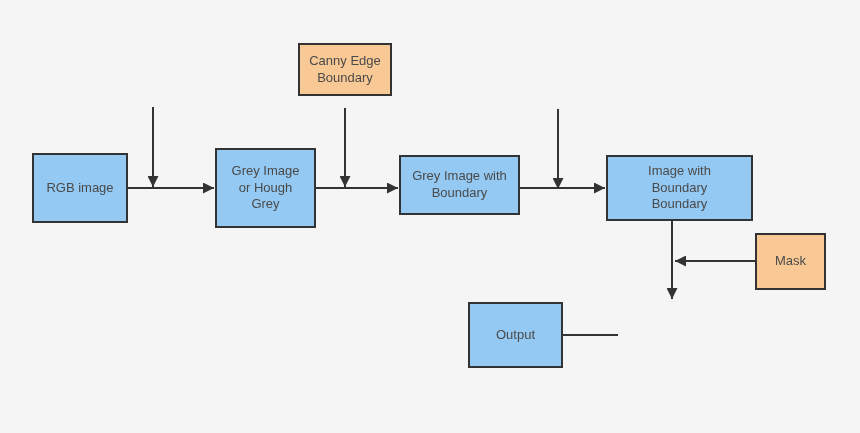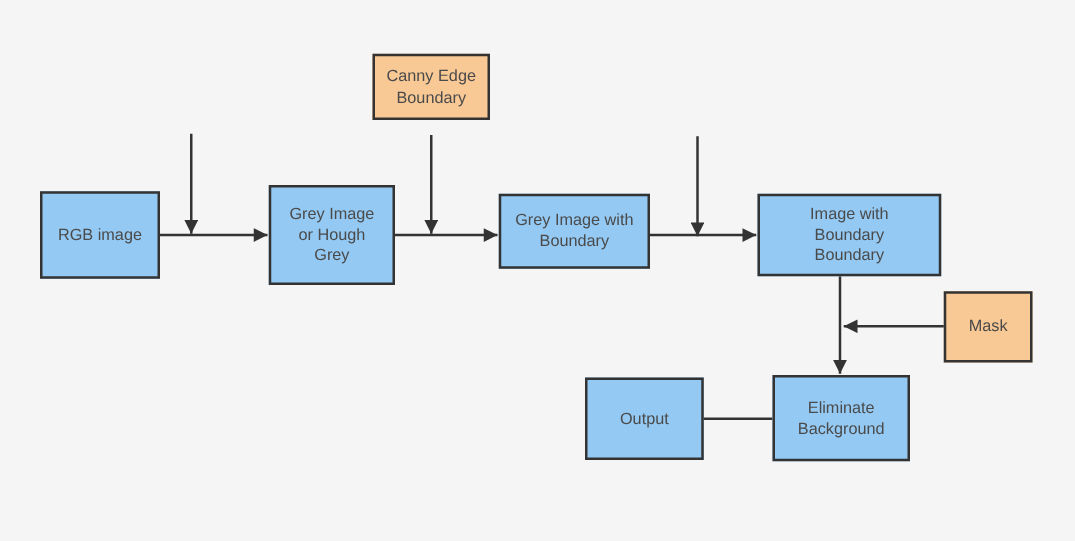--- a/index.html
+++ b/index.html
@@ -103,20 +103,14 @@
       <span>Boundary</span>
     </div>
   </div>
 
   <div class="node stage" style="left:448px; top:302px; width:95px; height:66px;margin-left:20px;">
     <div class="label">
       <span>Output</span>
     </div>
   </div>
 
-  <div class="node stage" style="left:618px; top:300px; width:110px; height:69px;">
-    <div class="label">
-      <span>Eliminate</span>
-      <span>Background</span>
-    </div>
-  </div>
 
 </div>
 
 </body></html>

